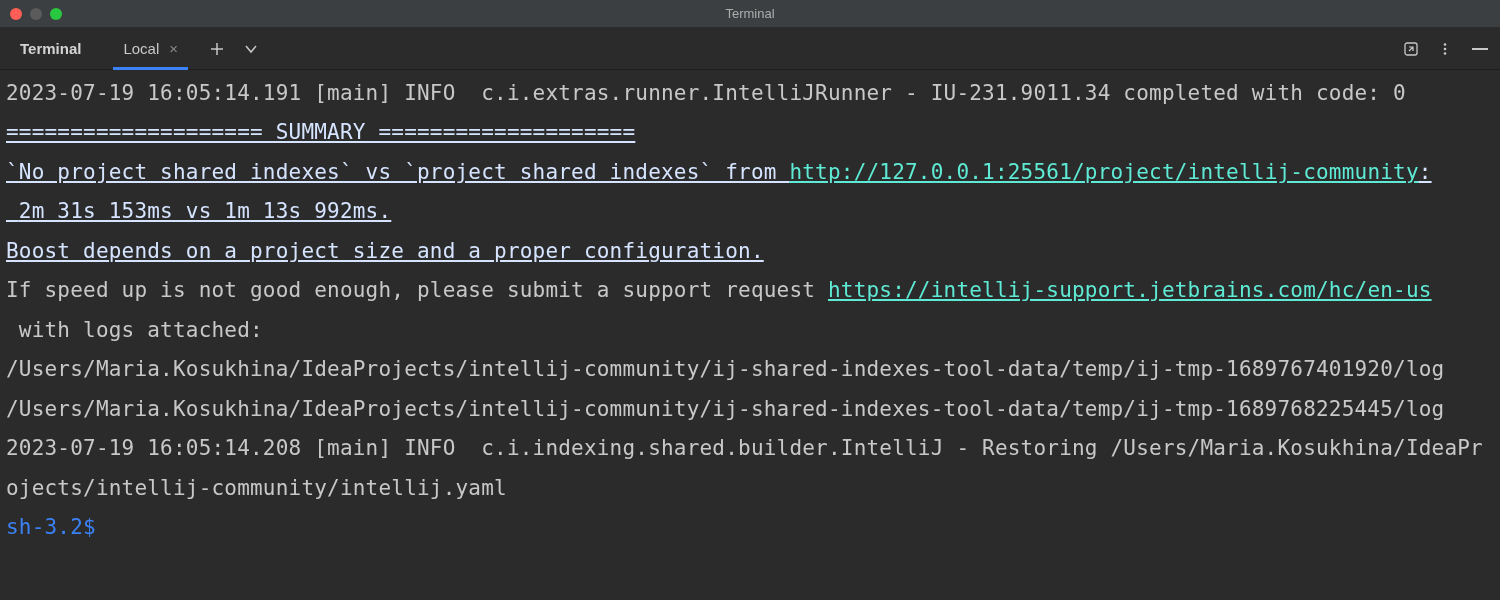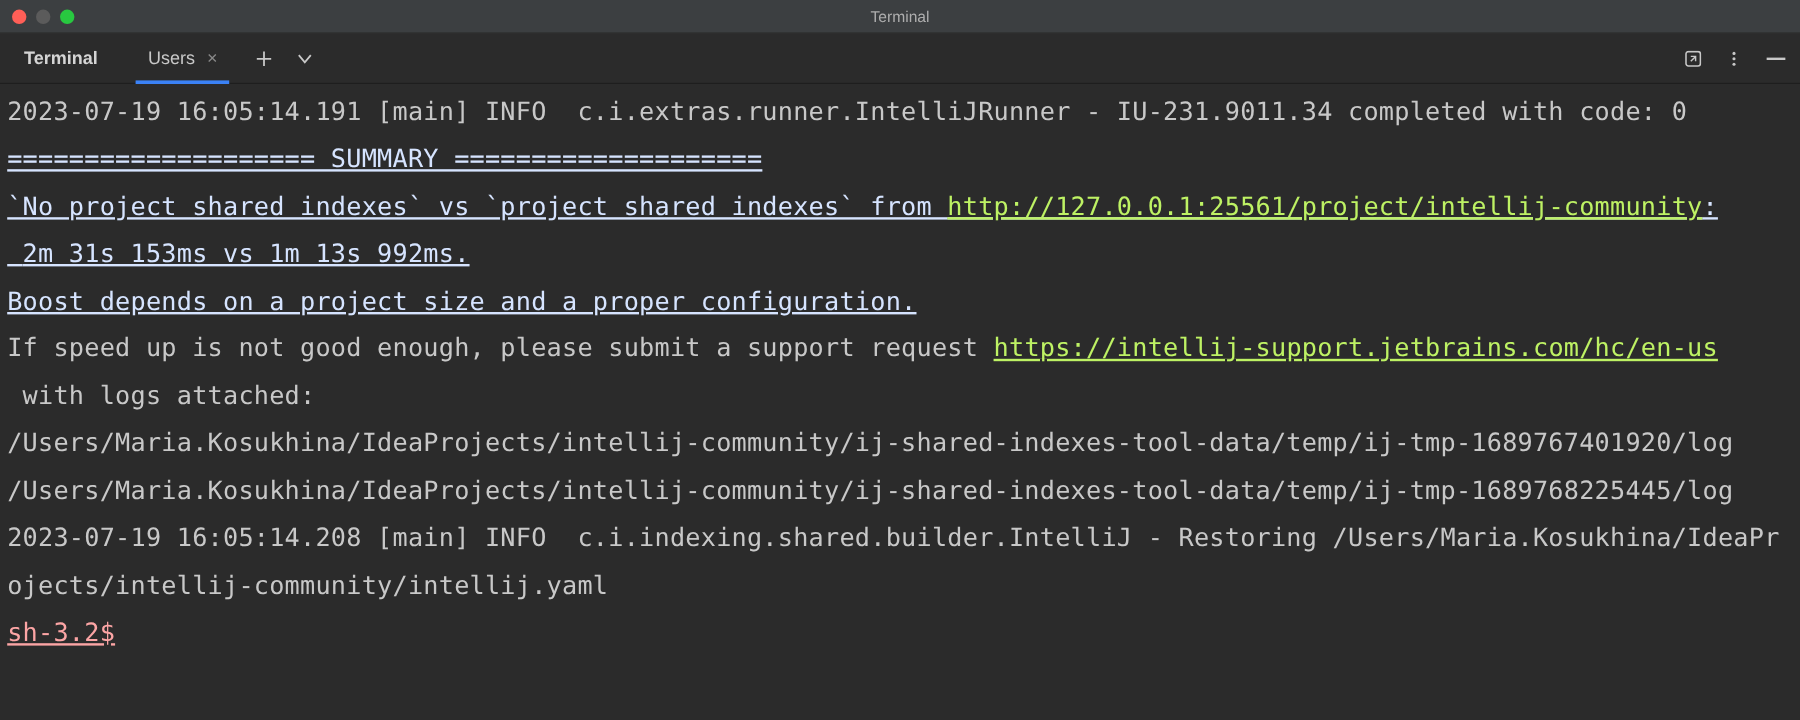--- a/index.html
+++ b/index.html
@@ -102,42 +102,42 @@
       word-break: break-all;
       letter-spacing: 0.2px;
     }
     .hl-select {
       background: #214283;
       color: #d6e4ff;
       display: inline;
       text-decoration: underline;
     }
     .term-link {
-      color: #bef264;
+      color: #5eead4;
       text-decoration: underline;
     }
-    .prompt { color: #fca5a5; text-decoration: underline; }
+    .prompt { color: #3b82f6; }
     .ln { display: block; }
   </style>
 </head>
 <body>
 
 <div class="titlebar">
   <div class="traffic-lights">
     <div class="traffic-light tl-red"></div>
     <div class="traffic-light tl-yellow"></div>
     <div class="traffic-light tl-green"></div>
   </div>
   <div class="window-title">Terminal</div>
 </div>
 
 <div class="toolbar">
   <div class="tool-title">Terminal</div>
   <div class="tab active">
-    <span>Users</span>
+    <span>Local</span>
     <span class="close-x">×</span>
   </div>
   <div class="tab-actions">
     <span class="icon-btn">
       <svg class="svg-icon" viewBox="0 0 14 14">
           <path d="M7 1v12M1 7h12" stroke="#c8c8c8" stroke-width="1.5" fill="none"></path>
         </svg>
     </span>
     <span class="icon-btn">
       <svg class="svg-icon" viewBox="0 0 14 14">

